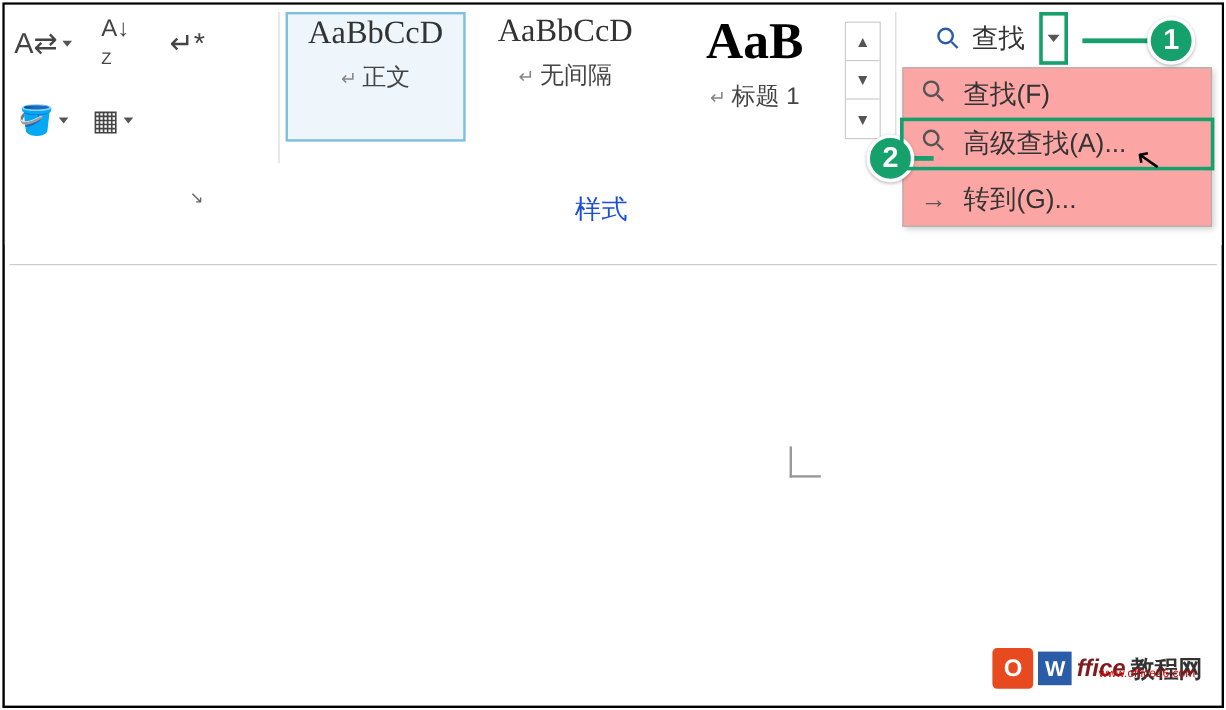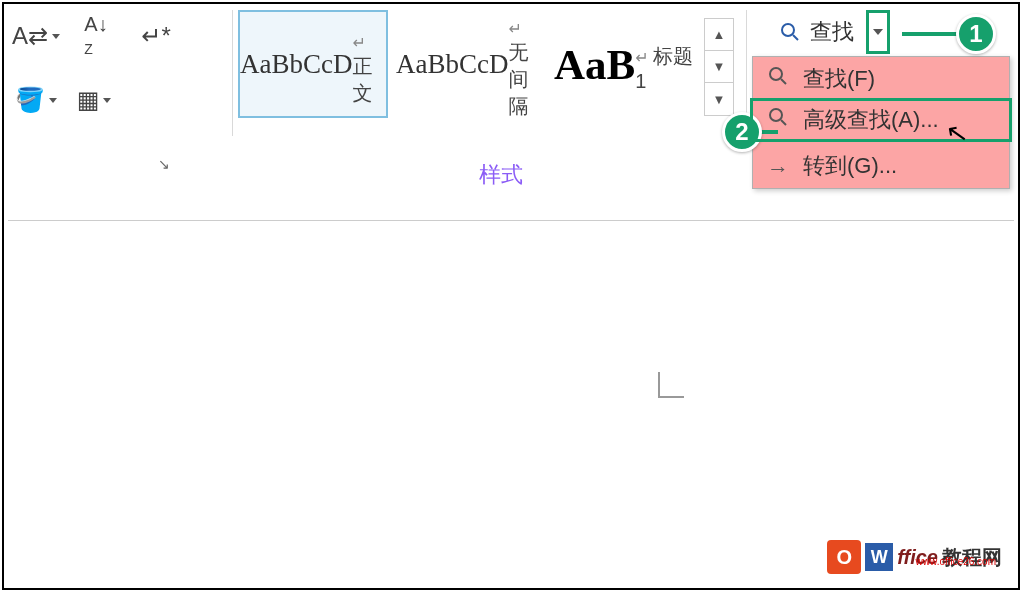--- a/index.html
+++ b/index.html
@@ -15,27 +15,27 @@
     .row2 { display: flex; align-items: center; gap: 14px; height: 52px; padding-left: 6px; margin-top: 12px; }
     .icon-btn { width: 44px; height: 44px; display: flex; align-items: center; justify-content: center; font-size: 24px; color: #444; }
     .icon-btn.small-drop::after { content: ""; margin-left: 4px; border-left: 4px solid transparent; border-right: 4px solid transparent; border-top: 5px solid #555; }
     .dlg-launcher { position: absolute; bottom: -48px; right: 54px; width: 18px; height: 18px; font-size: 14px; color: #666; }
     
     .sep-v { position: absolute; left: 228px; top: 6px; width: 1px; height: 126px; background: #d9d9d9; }
     
     
     .styles-group { position: absolute; left: 234px; top: 6px; width: 526px; }
     .gallery { display: flex; gap: 8px; }
-    .style-card { width: 150px; height: 108px; display: flex; flex-direction: row; align-items: center; justify-content: flex-start; }
+    .style-card { width: 150px; height: 108px; display: flex; flex-direction: column; align-items: center; justify-content: flex-start; }
     .style-card.selected { border: 2px solid #7fbfe0; background: #eef6fb; }
     .style-preview { font-size: 27px; font-family: "Times New Roman", serif; color: #333; }
     .style-preview.big { font-size: 43px; font-weight: bold; font-family: "Times New Roman", serif; color: #000; }
     .style-name { font-size: 20px; color: #444; margin-top: 8px; }
     .style-name::before { content: "↵ "; color: #888; font-size: 16px; }
-    .styles-label { text-align: center; font-size: 22px; color: #8b5cf6; margin-top: 42px; }
+    .styles-label { text-align: center; font-size: 22px; color: #1d4ed8; margin-top: 42px; }
     .dlg-launcher2 { position: absolute; right: -12px; bottom: -52px; font-size: 14px; color: #666; }
     
     
     .gallery-scroll { position: absolute; left: 700px; top: 14px; width: 30px; display: flex; flex-direction: column; border: 1px solid #ccc; }
     .g-btn { height: 32px; display: flex; align-items: center; justify-content: center; font-size: 13px; border-bottom: 1px solid #ccc; color: #555; }
     .g-btn:last-child { border-bottom: none; }
     
     .sep-v2 { position: absolute; left: 742px; top: 6px; width: 1px; height: 126px; background: #d9d9d9; }
     
     

